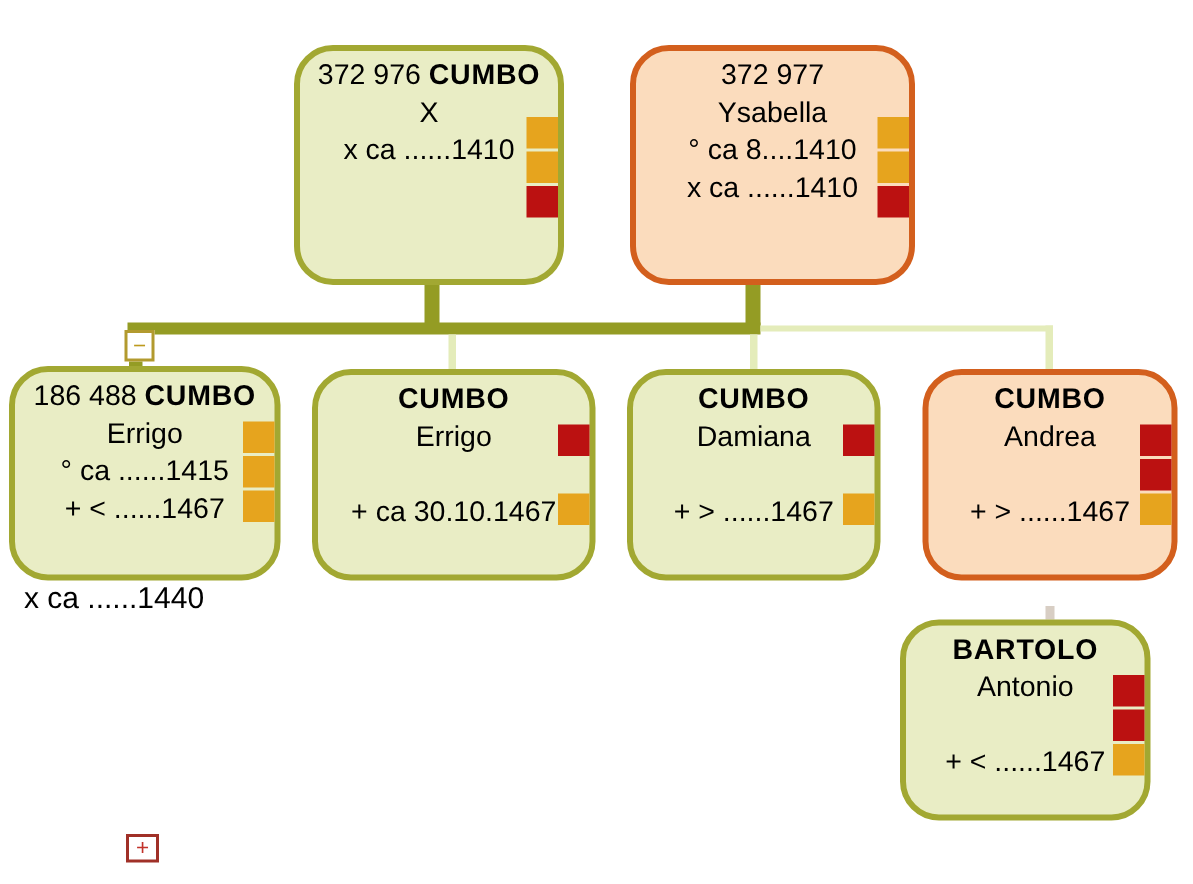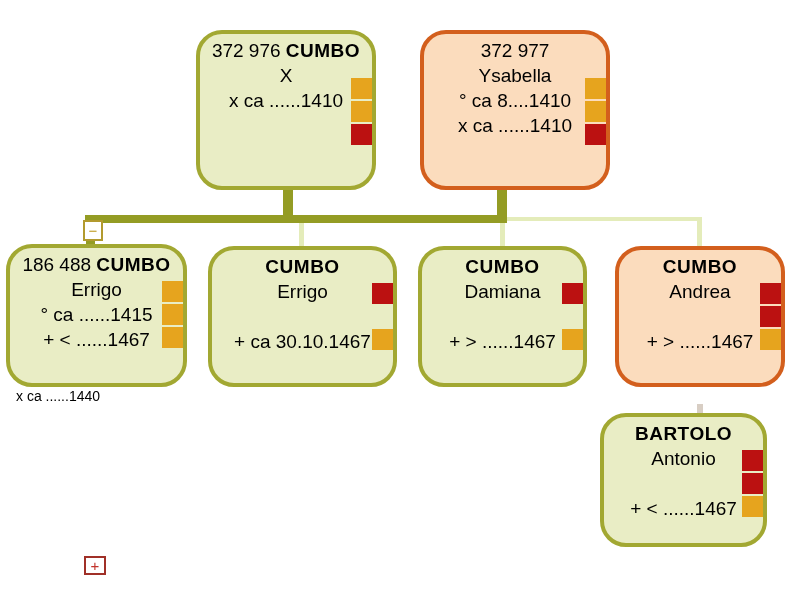--- a/index.html
+++ b/index.html
@@ -18,21 +18,21 @@
   .conn{position:absolute;}
   .line-dark{background:#949c24;}
   .line-pale{background:#e4ecba;}
   .stub-pale{background:#d8cec4;}
   .ctrl{position:absolute;background:#ffffff;box-sizing:border-box;text-align:center;
         padding:0;cursor:pointer;font-family:"Liberation Sans",sans-serif;}
   .ctrl.minus{left:83px;top:220px;width:20px;height:21px;border:2px solid #b29a2e;
         color:#bd9a1e;font-size:15px;line-height:16px;}
   .ctrl.plus{left:84px;top:556px;width:22px;height:19px;border:2px solid #a03028;
         color:#c2322a;font-size:15px;line-height:14px;}
-  .free-text{position:absolute;font-size:14px;white-space:nowrap;}
+  .free-text{position:absolute;font-size:20px;white-space:nowrap;}
 </style>
 </head>
 <body>
 
 <div id="canvas">
 
   <div class="conn line-dark" style="left:283px;top:188px;width:10px;height:29px;"></div>
   <div class="conn line-dark" style="left:497px;top:188px;width:10px;height:29px;"></div>
   <div class="conn line-dark" style="left:85px;top:215px;width:422px;height:8px;"></div>
   <div class="conn line-pale" style="left:507px;top:217px;width:195px;height:4px;"></div>

